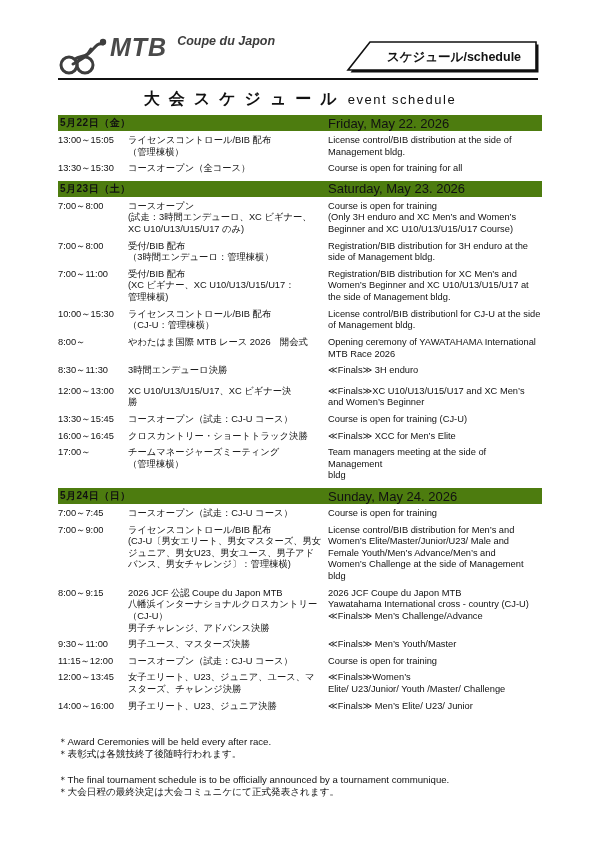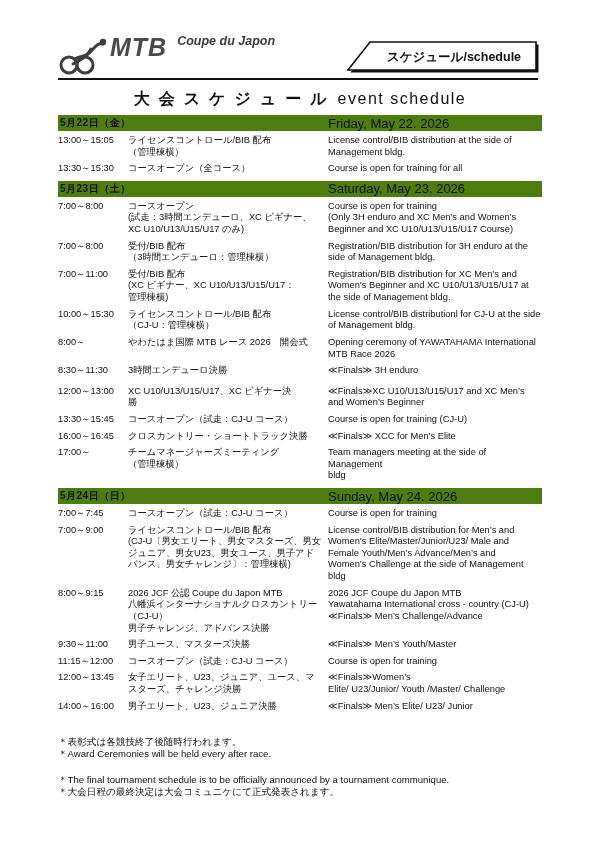--- a/index.html
+++ b/index.html
@@ -20,21 +20,21 @@
     color:#4a4a4a;letter-spacing:1px;}
   .logo-coupe{font-style:italic;font-weight:bold;font-size:12.5px;line-height:13px;
     color:#3d3d3d;margin-top:-1px;padding-left:10px;white-space:nowrap;}
   .tab{position:absolute;right:0;top:4px;}
   .tab svg text{font-family:"Liberation Sans","DejaVu Sans",sans-serif;font-weight:bold;font-size:12.5px;fill:#111;}
   .underline{position:absolute;left:0;bottom:0;width:480px;height:2.5px;background:#111;}
 
   
   .titlebar{text-align:center;margin:9px 0 5px;white-space:nowrap;}
   .t-jp{font-size:16px;font-weight:bold;letter-spacing:9px;}
-  .t-en{font-size:16px;letter-spacing:1.5px;margin-left:2px;}
+  .t-en{font-size:13px;letter-spacing:1.5px;margin-left:2px;}
 
   
   .dateband{display:flex;align-items:center;background:#4d7c0f;height:16px;margin-bottom:4px;}
   .d-jp{font-weight:bold;font-size:10px;width:268px;padding-left:2px;letter-spacing:0.5px;}
   .d-en{font-size:13px;}
   .rows{margin-bottom:6px;}
   .row{display:flex;margin-bottom:5px;}
   .row.gap{margin-top:9px;}
   .c-time{width:70px;font-size:9.3px;line-height:1.25;flex:none;}
   .c-jp{width:200px;font-size:9.3px;line-height:1.25;white-space:pre-line;
@@ -233,22 +233,22 @@
     <div class="c-time">14:00～16:00</div>
     <div class="c-jp">男子エリート、U23、ジュニア決勝</div>
     <div class="c-en">≪Finals≫ Men’s Elite/ U23/ Junior</div>
   </div>
           </div>
   </section>
       </div>
 
     <div class="footnotes" id="footnotes">
         <div class="fn-group">
+          <div class="fn-line">＊Award Ceremonies will be held every after race.</div>
           <div class="fn-line">＊表彰式は各競技終了後随時行われます。</div>
-          <div class="fn-line">＊Award Ceremonies will be held every after race.</div>
         </div>
         <div class="fn-group">
           <div class="fn-line">＊The final tournament schedule is to be officially announced by a tournament communique.</div>
           <div class="fn-line">＊大会日程の最終決定は大会コミュニケにて正式発表されます。</div>
         </div>
       </div>
 
   </div>
 </div>
 

